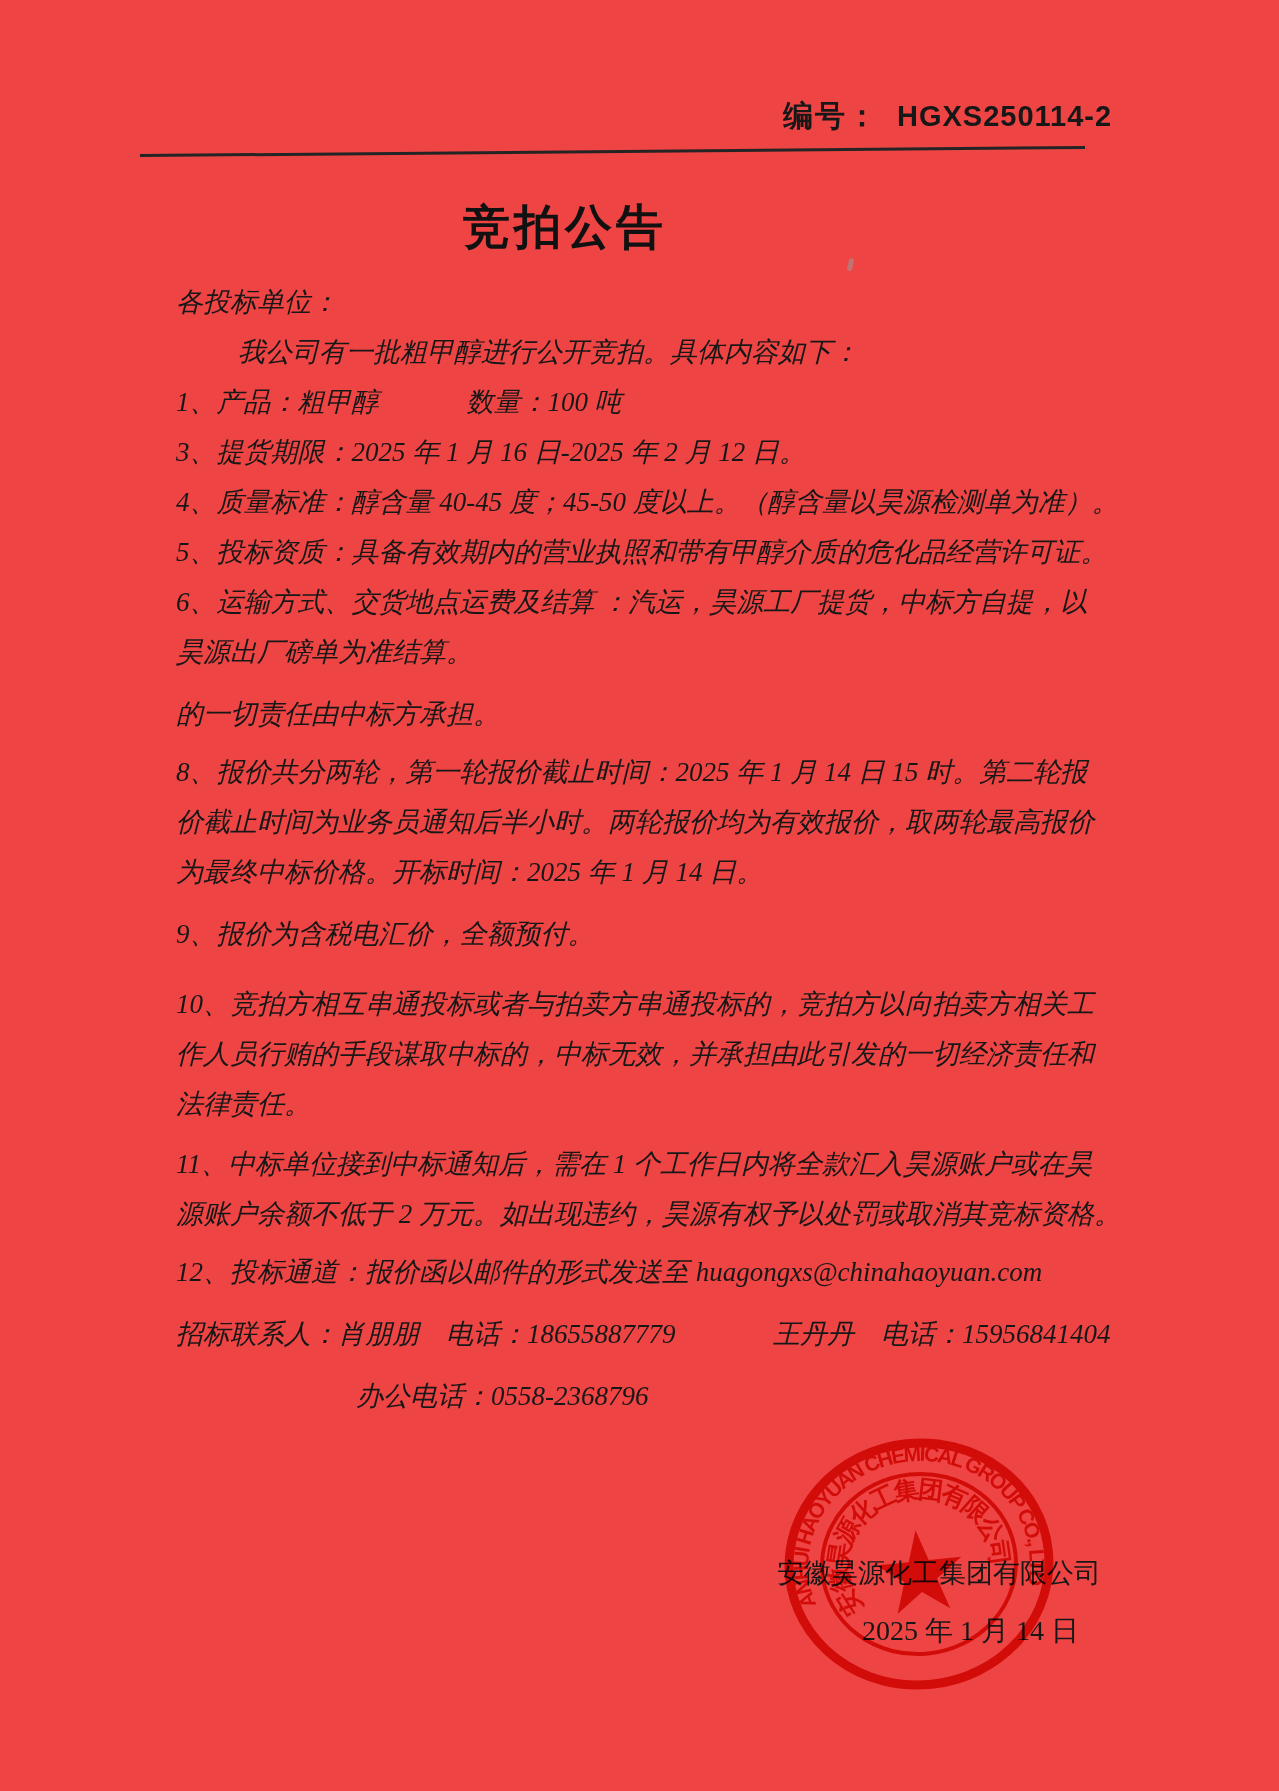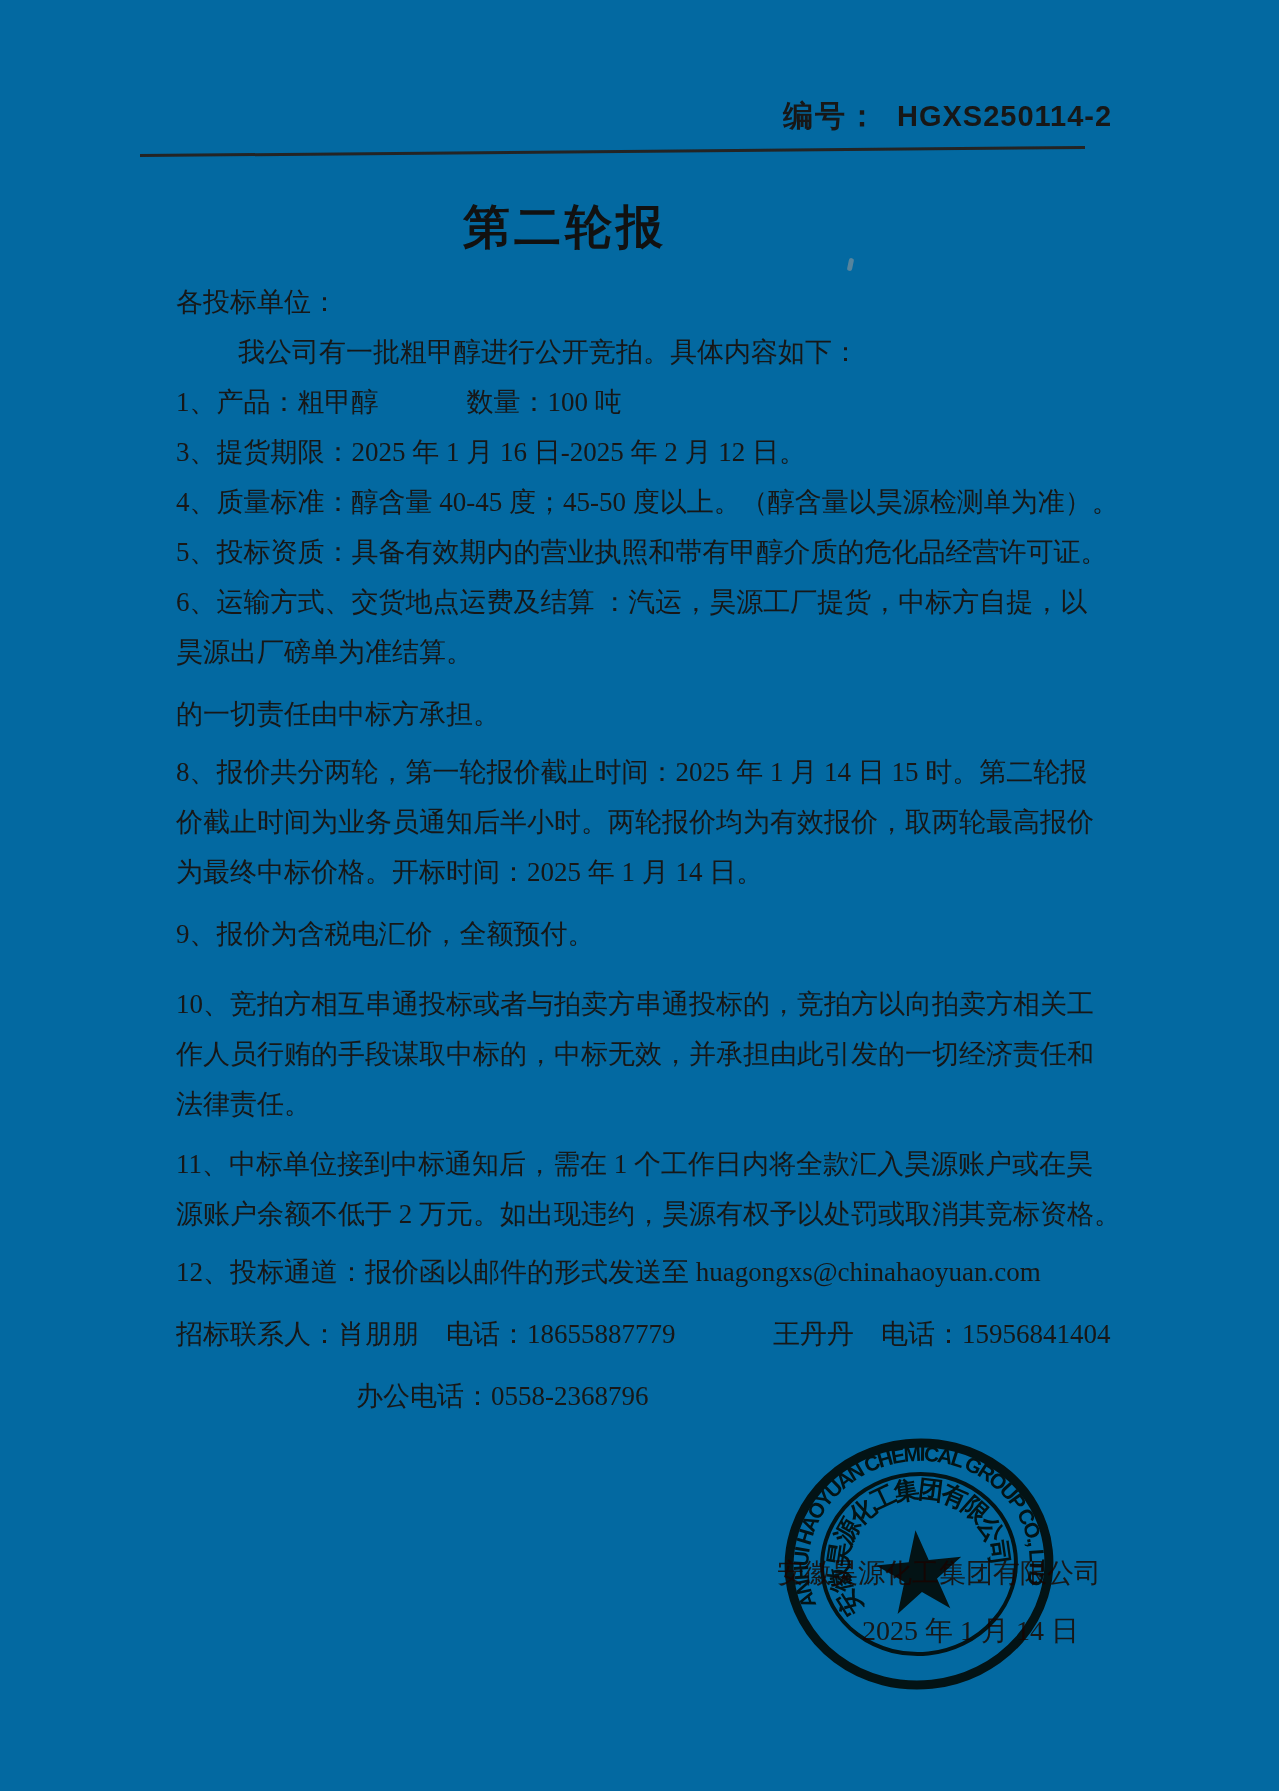--- a/index.html
+++ b/index.html
@@ -1,18 +1,18 @@
 <!DOCTYPE html>
 <html><head>
 <meta charset="utf-8">
 <style>
   html,body{margin:0;padding:0;background:#e8e8e6;}
   .page{
     position:relative;width:1279px;height:1791px;margin:0 auto;
-    background:#0369a1;overflow:hidden;
+    background:#ef4444;overflow:hidden;
     font-family:"Liberation Serif","DejaVu Serif",serif;color:#171717;
   }
   
   .doc-no{
     position:absolute;left:783px;top:96px;white-space:nowrap;
     font-family:"Liberation Sans","DejaVu Sans",sans-serif;font-weight:bold;
   }
   .doc-no .lbl{font-size:30px;letter-spacing:2px;}
   .doc-no .code{font-size:29px;letter-spacing:1px;margin-left:18px;}
   .head-rule{
@@ -20,21 +20,21 @@
     background:#242424;transform:rotate(-0.5deg);
   }
   
   .doc-title{
     position:absolute;left:0;top:196px;width:1130px;text-align:center;
     font-family:"Liberation Sans","DejaVu Sans",sans-serif;
     font-weight:bold;font-size:47px;letter-spacing:4px;color:#111;
   }
   
   .body-text{position:absolute;left:176px;top:277px;width:950px;font-size:27px;}
-  .line{height:50px;line-height:50px;white-space:nowrap;}
+  .line{height:50px;line-height:50px;white-space:nowrap;font-style:italic;}
   .indent{text-indent:62px;}
   .mt8{margin-top:8px;}  .mt10{margin-top:10px;}
   .mt12{margin-top:12px;} .mt20{margin-top:20px;}
   .qty{margin-left:88px;}
   .contacts{position:relative;}
   .contacts .secondary{position:absolute;left:597px;top:0;}
   .office{text-indent:180px;}
   
   .sig-company{position:absolute;left:777px;top:1548px;font-size:27px;height:50px;line-height:50px;white-space:nowrap;}
   .sig-date{position:absolute;left:862px;top:1606px;font-size:28px;height:50px;line-height:50px;white-space:nowrap;}
@@ -54,21 +54,21 @@
 </head>
 <body>
 
 <div class="page">
 
   <div class="doc-no">
     <span class="lbl">编号：</span><span class="code">HGXS250114-2</span>
   </div>
   <div class="head-rule"></div>
 
-  <div class="doc-title">第二轮报</div>
+  <div class="doc-title">竞拍公告</div>
 
   <div class="speck"></div>
 
   <div class="body-text">
     <div class="line">各投标单位：</div>
     <div class="line indent">我公司有一批粗甲醇进行公开竞拍。具体内容如下：</div>
 
     <div class="line"><span>1、产品：粗甲醇</span><span class="qty">数量：100 吨</span></div>
 
     <div class="line">3、提货期限：2025 年 1 月 16 日-2025 年 2 月 12 日。</div>

